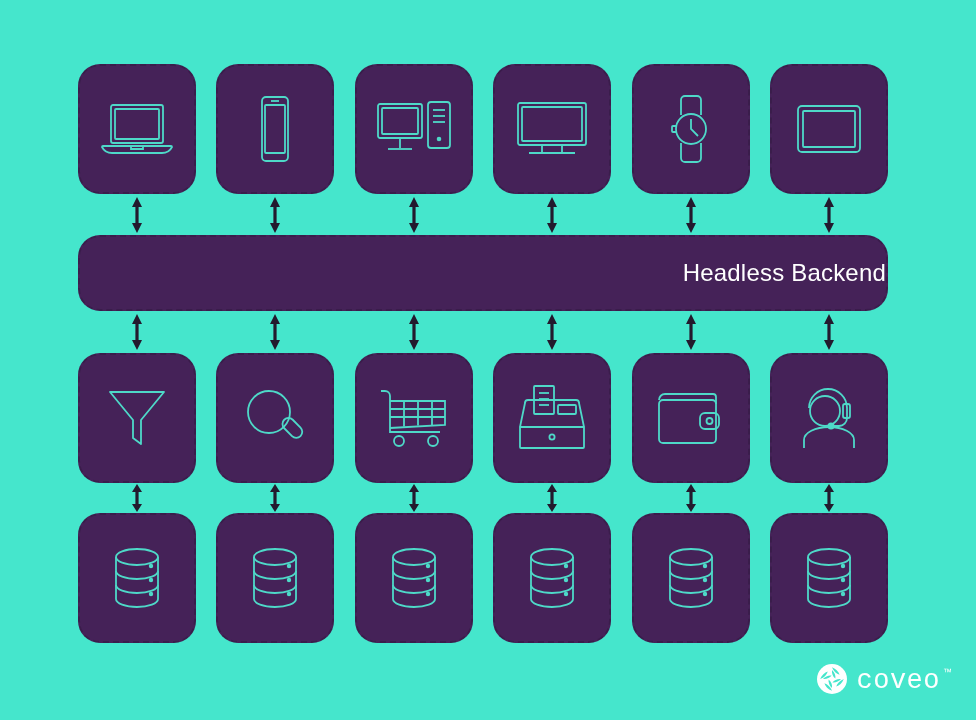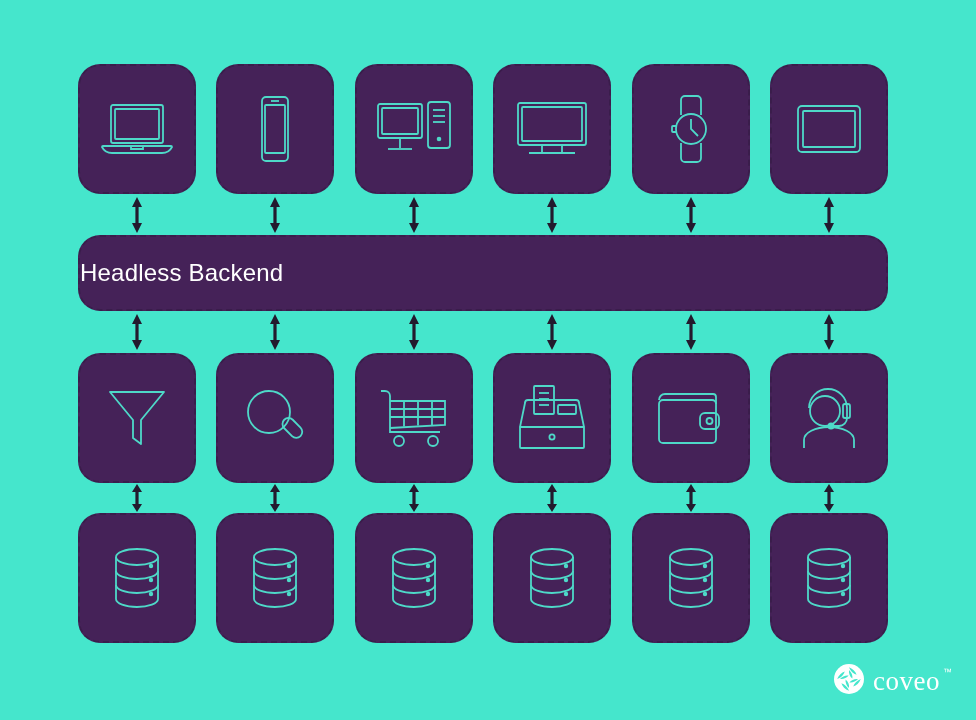--- a/index.html
+++ b/index.html
@@ -53,21 +53,21 @@
     position: absolute;
     left: 78px;
     top: 235px;
     width: 810px;
     height: 76px;
     background: #452258;
     border: 2px dashed #3a1d4b;
     border-radius: 22px;
     display: flex;
     align-items: center;
-    justify-content: flex-start;
+    justify-content: flex-end;
   }
 
   #backend-bar .bar-label {
     color: #ffffff;
     font-size: 24px;
     font-weight: 400;
     letter-spacing: 0.2px;
     font-family: "Liberation Sans", sans-serif;
   }
 
@@ -104,21 +104,21 @@
   }
 
   #coveo-logo .mark { display: block; }
 
   #coveo-logo .wordmark {
     color: #ffffff;
     font-size: 27px;
     font-weight: 400;
     letter-spacing: 0.5px;
     line-height: 1;
-    font-family: Liberation Serif, serif;
+    font-family: Liberation Mono, monospace;
   }
 
   #coveo-logo .tm {
     color: #ffffff;
     font-size: 9px;
     line-height: 1;
     align-self: flex-start;
     margin-top: 4px;
     margin-left: -6px;
     font-family: "Liberation Sans", sans-serif;

